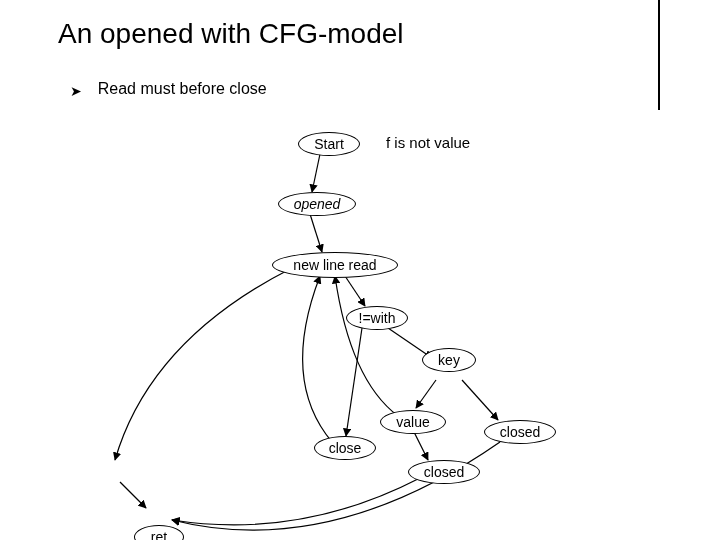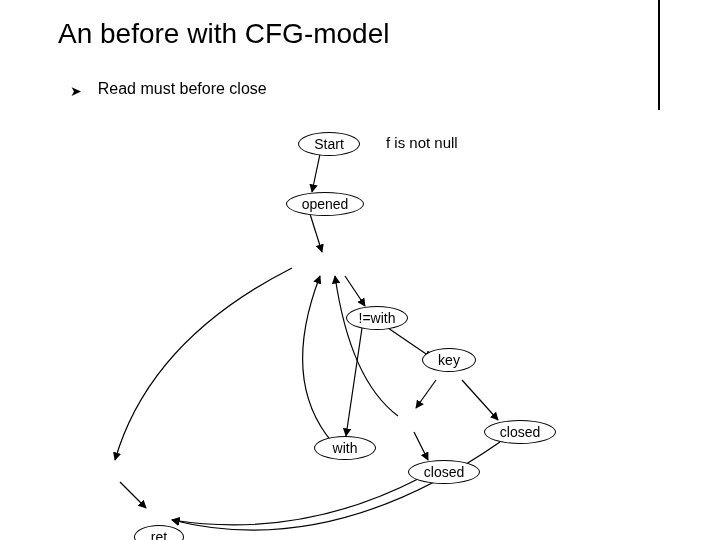--- a/index.html
+++ b/index.html
@@ -72,21 +72,21 @@
     left: 0;
     top: 0;
     width: 720px;
     height: 540px;
     pointer-events: none;
   }
 </style>
 </head>
 <body>
 
-<div class="title">An before with CFG-model</div>
+<div class="title">An opened with CFG-model</div>
 
 <div class="bullet-row">
   <span class="bullet-glyph">➤</span>
   <span class="bullet-text">Read must before close</span>
 </div>
 
 <div class="edge-bar"></div>
 
 <div class="diagram">
 
@@ -120,31 +120,33 @@
     <path d="M 292 268 Q 150 340 115 460" fill="none" stroke="#000" stroke-width="1.2" marker-end="url(#arrow)"></path>
 
     <path d="M 500 442 Q 330 560 172 520" fill="none" stroke="#000" stroke-width="1.2" marker-end="url(#arrow)"></path>
 
     <path d="M 420 478 Q 300 540 172 520" fill="none" stroke="#000" stroke-width="1.2" marker-end="url(#arrow)"></path>
 
     <line x1="120" y1="482" x2="146" y2="508" stroke="#000" stroke-width="1.2" marker-end="url(#arrow)"></line>
   </svg>
 
   <div class="node" style="left:298px; top:132px; width:48px; height:20px;">Start</div>
-  <div class="plain-label" style="left:386px; top:134px;">f is not null</div>
+  <div class="plain-label" style="left:386px; top:134px;">f is not value</div>
 
-  <div class="node" style="left:286px; top:192px; width:64px; height:20px;">opened</div>
+  <div class="node" style="left:278px; top:192px; width:64px; height:20px;font-style:italic;">opened</div>
 
+  <div class="node" style="left:272px; top:252px; width:112px; height:22px;">new line read</div>
 
   <div class="node" style="left:346px; top:306px; width:48px; height:20px;">!=with</div>
 
   <div class="node" style="left:422px; top:348px; width:40px; height:20px;">key</div>
 
+  <div class="node" style="left:380px; top:410px; width:52px; height:20px;">value</div>
 
-  <div class="node" style="left:314px; top:436px; width:48px; height:20px;">with</div>
+  <div class="node" style="left:314px; top:436px; width:48px; height:20px;">close</div>
 
   <div class="node" style="left:484px; top:420px; width:58px; height:20px;">closed</div>
 
   <div class="node" style="left:408px; top:460px; width:58px; height:20px;">closed</div>
 
 
   <div class="node" style="left:134px; top:525px; width:36px; height:20px;">ret</div>
 
 </div>
 

